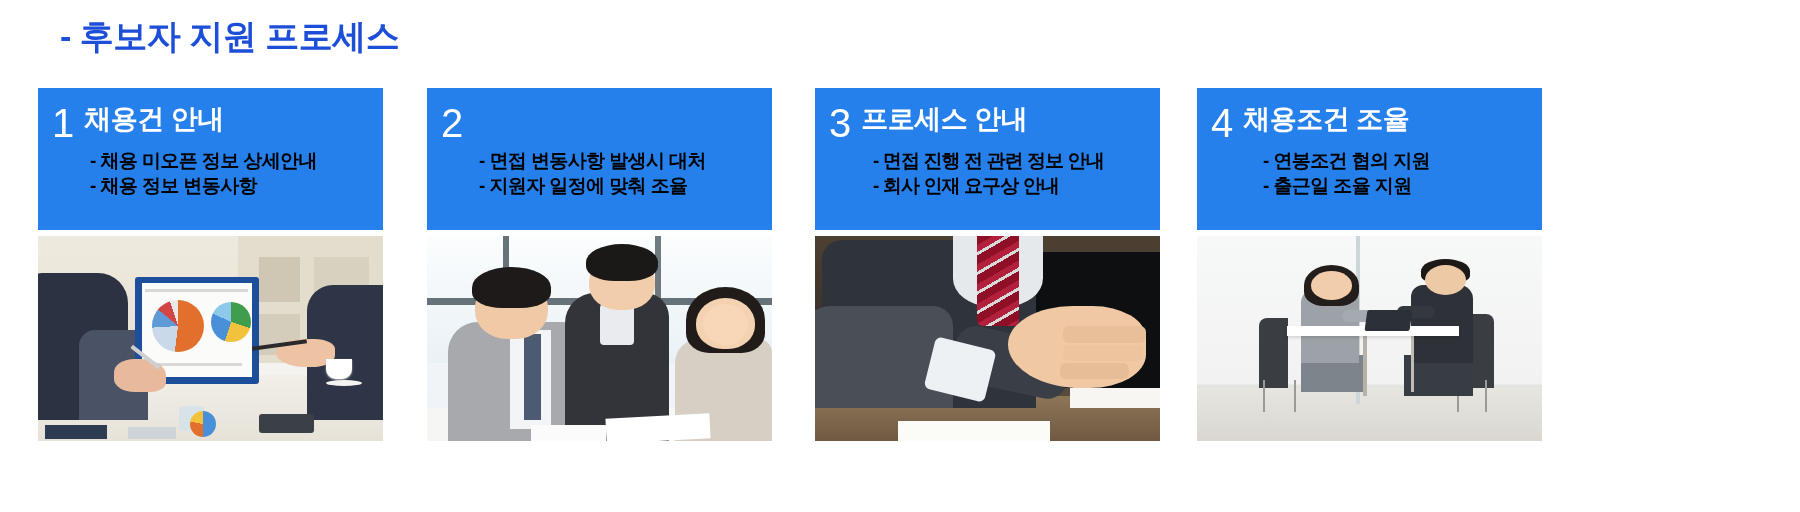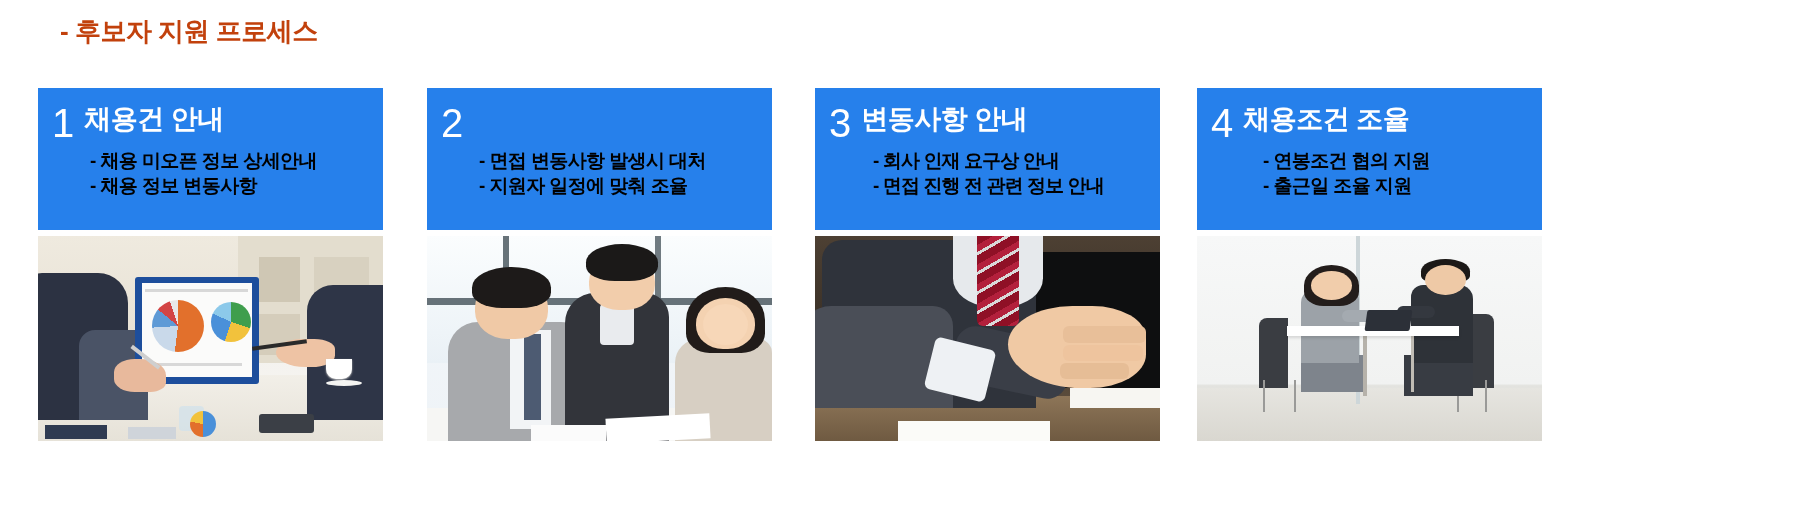--- a/index.html
+++ b/index.html
@@ -14,23 +14,23 @@
     position: relative;
     width: 1800px;
     height: 512px;
     background: #ffffff;
   }
   
   .title {
     position: absolute;
     left: 60px;
     top: 14px;
-    font-size: 26px;
+    font-size: 34px;
     font-weight: bold;
-    color: #c2410c;
+    color: #1d4ed8;
     letter-spacing: -0.5px;
     white-space: nowrap;
   }
   
   .cards {
     position: absolute;
     left: 0;
     top: 88px;
     width: 1800px;
     height: 424px;
@@ -284,25 +284,25 @@
         <div class="ph m3face"></div>
         <div class="ph sheet2"></div>
         <div class="ph sheet"></div>
       </div>
     </div>
 
     <div class="card card-3">
       <div class="card-head">
         <div class="head-row">
           <div class="step-num">3</div>
-          <div class="step-title">변동사항 안내</div>
+          <div class="step-title">프로세스 안내</div>
         </div>
         <div class="bullets">
+          <div class="bullet">- 면접 진행 전 관련 정보 안내</div>
           <div class="bullet">- 회사 인재 요구상 안내</div>
-          <div class="bullet">- 면접 진행 전 관련 정보 안내</div>
         </div>
       </div>
       <div class="photo p3">
         <div class="ph dark"></div>
         <div class="ph deskw"></div>
         <div class="ph suit"></div>
         <div class="ph suit2"></div>
         <div class="ph shirt"></div>
         <div class="ph tie"></div>
         <div class="ph arm"></div>

